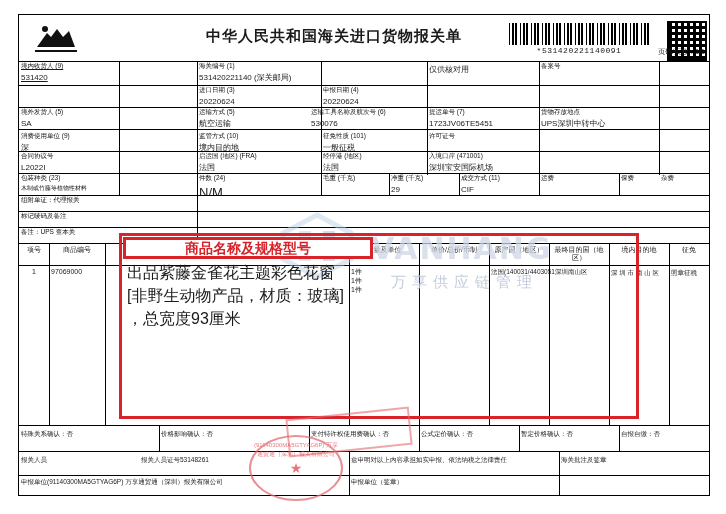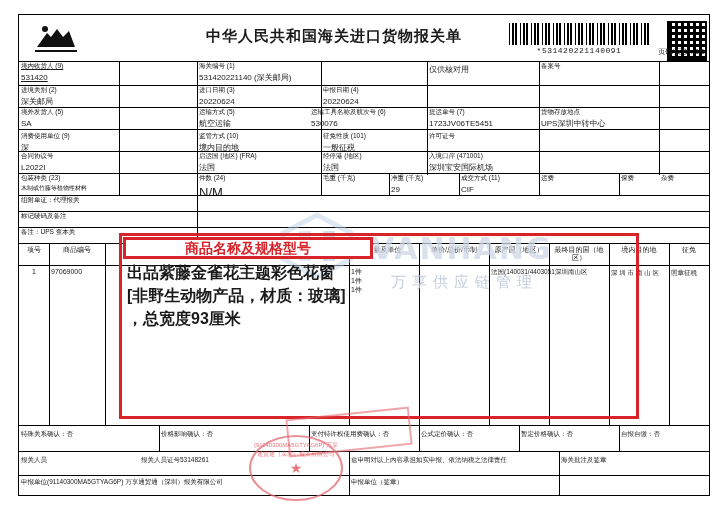--- a/index.html
+++ b/index.html
@@ -24,21 +24,21 @@
   .cell{position:absolute;font-size:7.5px;line-height:1.25;padding:1px 2px;box-sizing:border-box;overflow:hidden;}
   .lbl{font-size:6.5px;color:#111;display:block;white-space:nowrap;}
   .val{font-size:8px;display:block;margin-top:3px;white-space:nowrap;}
   .tiny{font-size:6px;}
   
   .gh{position:absolute;font-size:7px;text-align:center;padding-top:3px;box-sizing:border-box;line-height:1.15;}
   .redtext{color:#d8232a;font-weight:bold;font-family:"DejaVu Sans",sans-serif;}
   .bigred{position:absolute;left:100px;top:336px;width:520px;text-align:center;font-size:38px;letter-spacing:4px;}
   .boxred{position:absolute;left:100px;top:218px;width:520px;height:186px;border:3px solid #d8232a;box-sizing:border-box;}
   .hdrred{position:absolute;left:104px;top:222px;width:250px;height:22px;background:#fff;border:3px solid #d8232a;box-sizing:border-box;font-size:14px;line-height:16px;text-align:center;}
-  .desc{position:absolute;left:108px;top:246px;width:330px;font-size:16px;line-height:1.45;font-weight:bold;}
+  .desc{position:absolute;left:108px;top:246px;width:330px;font-size:16px;line-height:1.45;}
   .vh-logo{position:absolute;left:258px;top:196px;width:80px;height:70px;opacity:.5;}
   .vh-text{position:absolute;left:352px;top:216px;font-size:30px;font-weight:bold;color:#cfd8e6;letter-spacing:2px;opacity:.75;font-family:"DejaVu Sans",sans-serif;}
   .vh-sub{position:absolute;left:372px;top:258px;font-size:15px;color:#b8c4d6;letter-spacing:6px;opacity:.85;font-family:"DejaVu Sans",sans-serif;}
   .seal{position:absolute;left:230px;top:420px;width:90px;height:62px;border-radius:50%;border:2px solid #e46a72;opacity:.75;}
   .seal2{position:absolute;left:268px;top:398px;width:120px;height:34px;border:2px solid #e46a72;opacity:.6;transform:rotate(-6deg);}
   .sealtxt{position:absolute;width:100%;text-align:center;font-size:6px;color:#e04b55;}
   .star{position:absolute;left:50%;top:50%;transform:translate(-50%,-50%);color:#e04b55;font-size:14px;}
   .pagenote{position:absolute;right:4px;top:32px;font-size:7px;}
 </style>
 </head>
@@ -96,24 +96,20 @@
       <span class="val">531420221140 (深关邮局)</span>
     </div>
     <div class="cell" style="left:408px;top:46px;width:112px;height:24px;">
       <span class="val">仅供核对用</span>
     </div>
     <div class="cell" style="left:520px;top:46px;width:120px;height:24px;">
       <span class="lbl">备案号</span>
       <span class="val"></span>
     </div>
 
-    <div class="cell" style="left:0;top:70px;width:100px;height:22px;">
-      <span class="lbl">进境关别 (2)</span>
-      <span class="val">深关邮局</span>
-    </div>
     <div class="cell" style="left:100px;top:70px;width:78px;height:22px;">
         <span class="lbl">&nbsp;</span>
       </div>
     <div class="cell" style="left:178px;top:70px;width:124px;height:22px;">
       <span class="lbl">进口日期 (3)</span>
       <span class="val">20220624</span>
     </div>
     <div class="cell" style="left:302px;top:70px;width:106px;height:22px;">
       <span class="lbl">申报日期 (4)</span>
       <span class="val">20220624</span>

